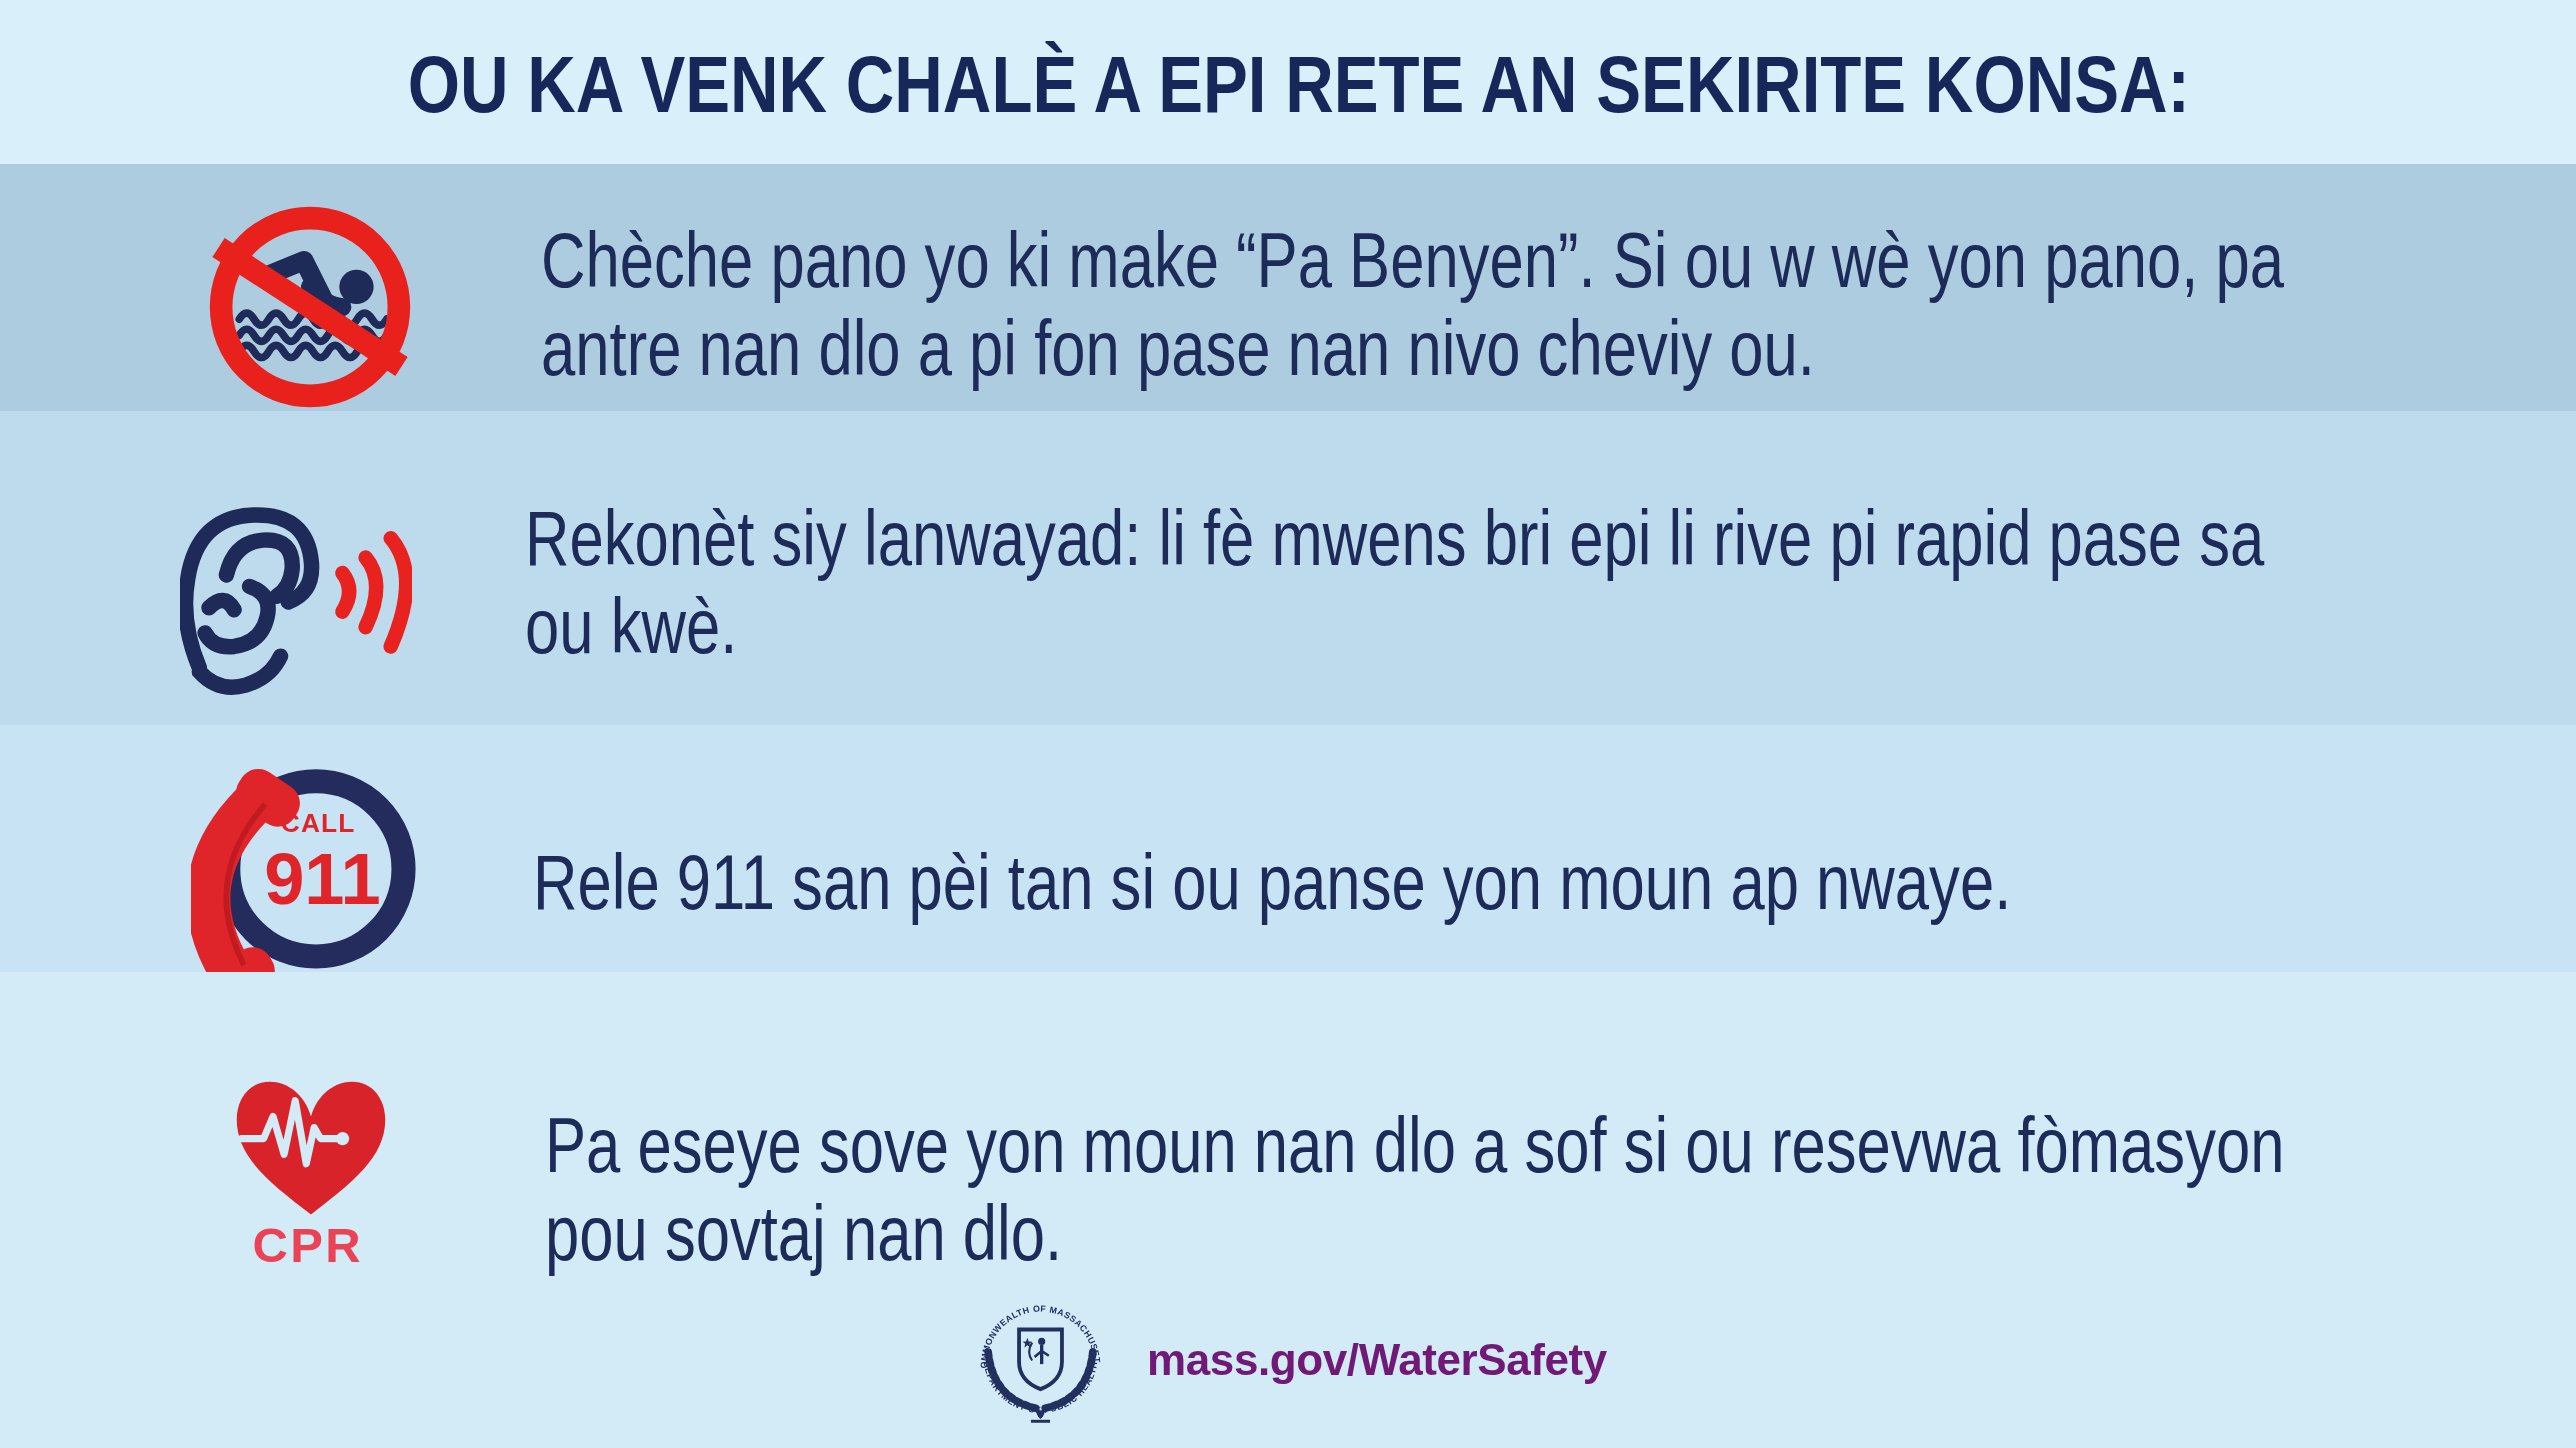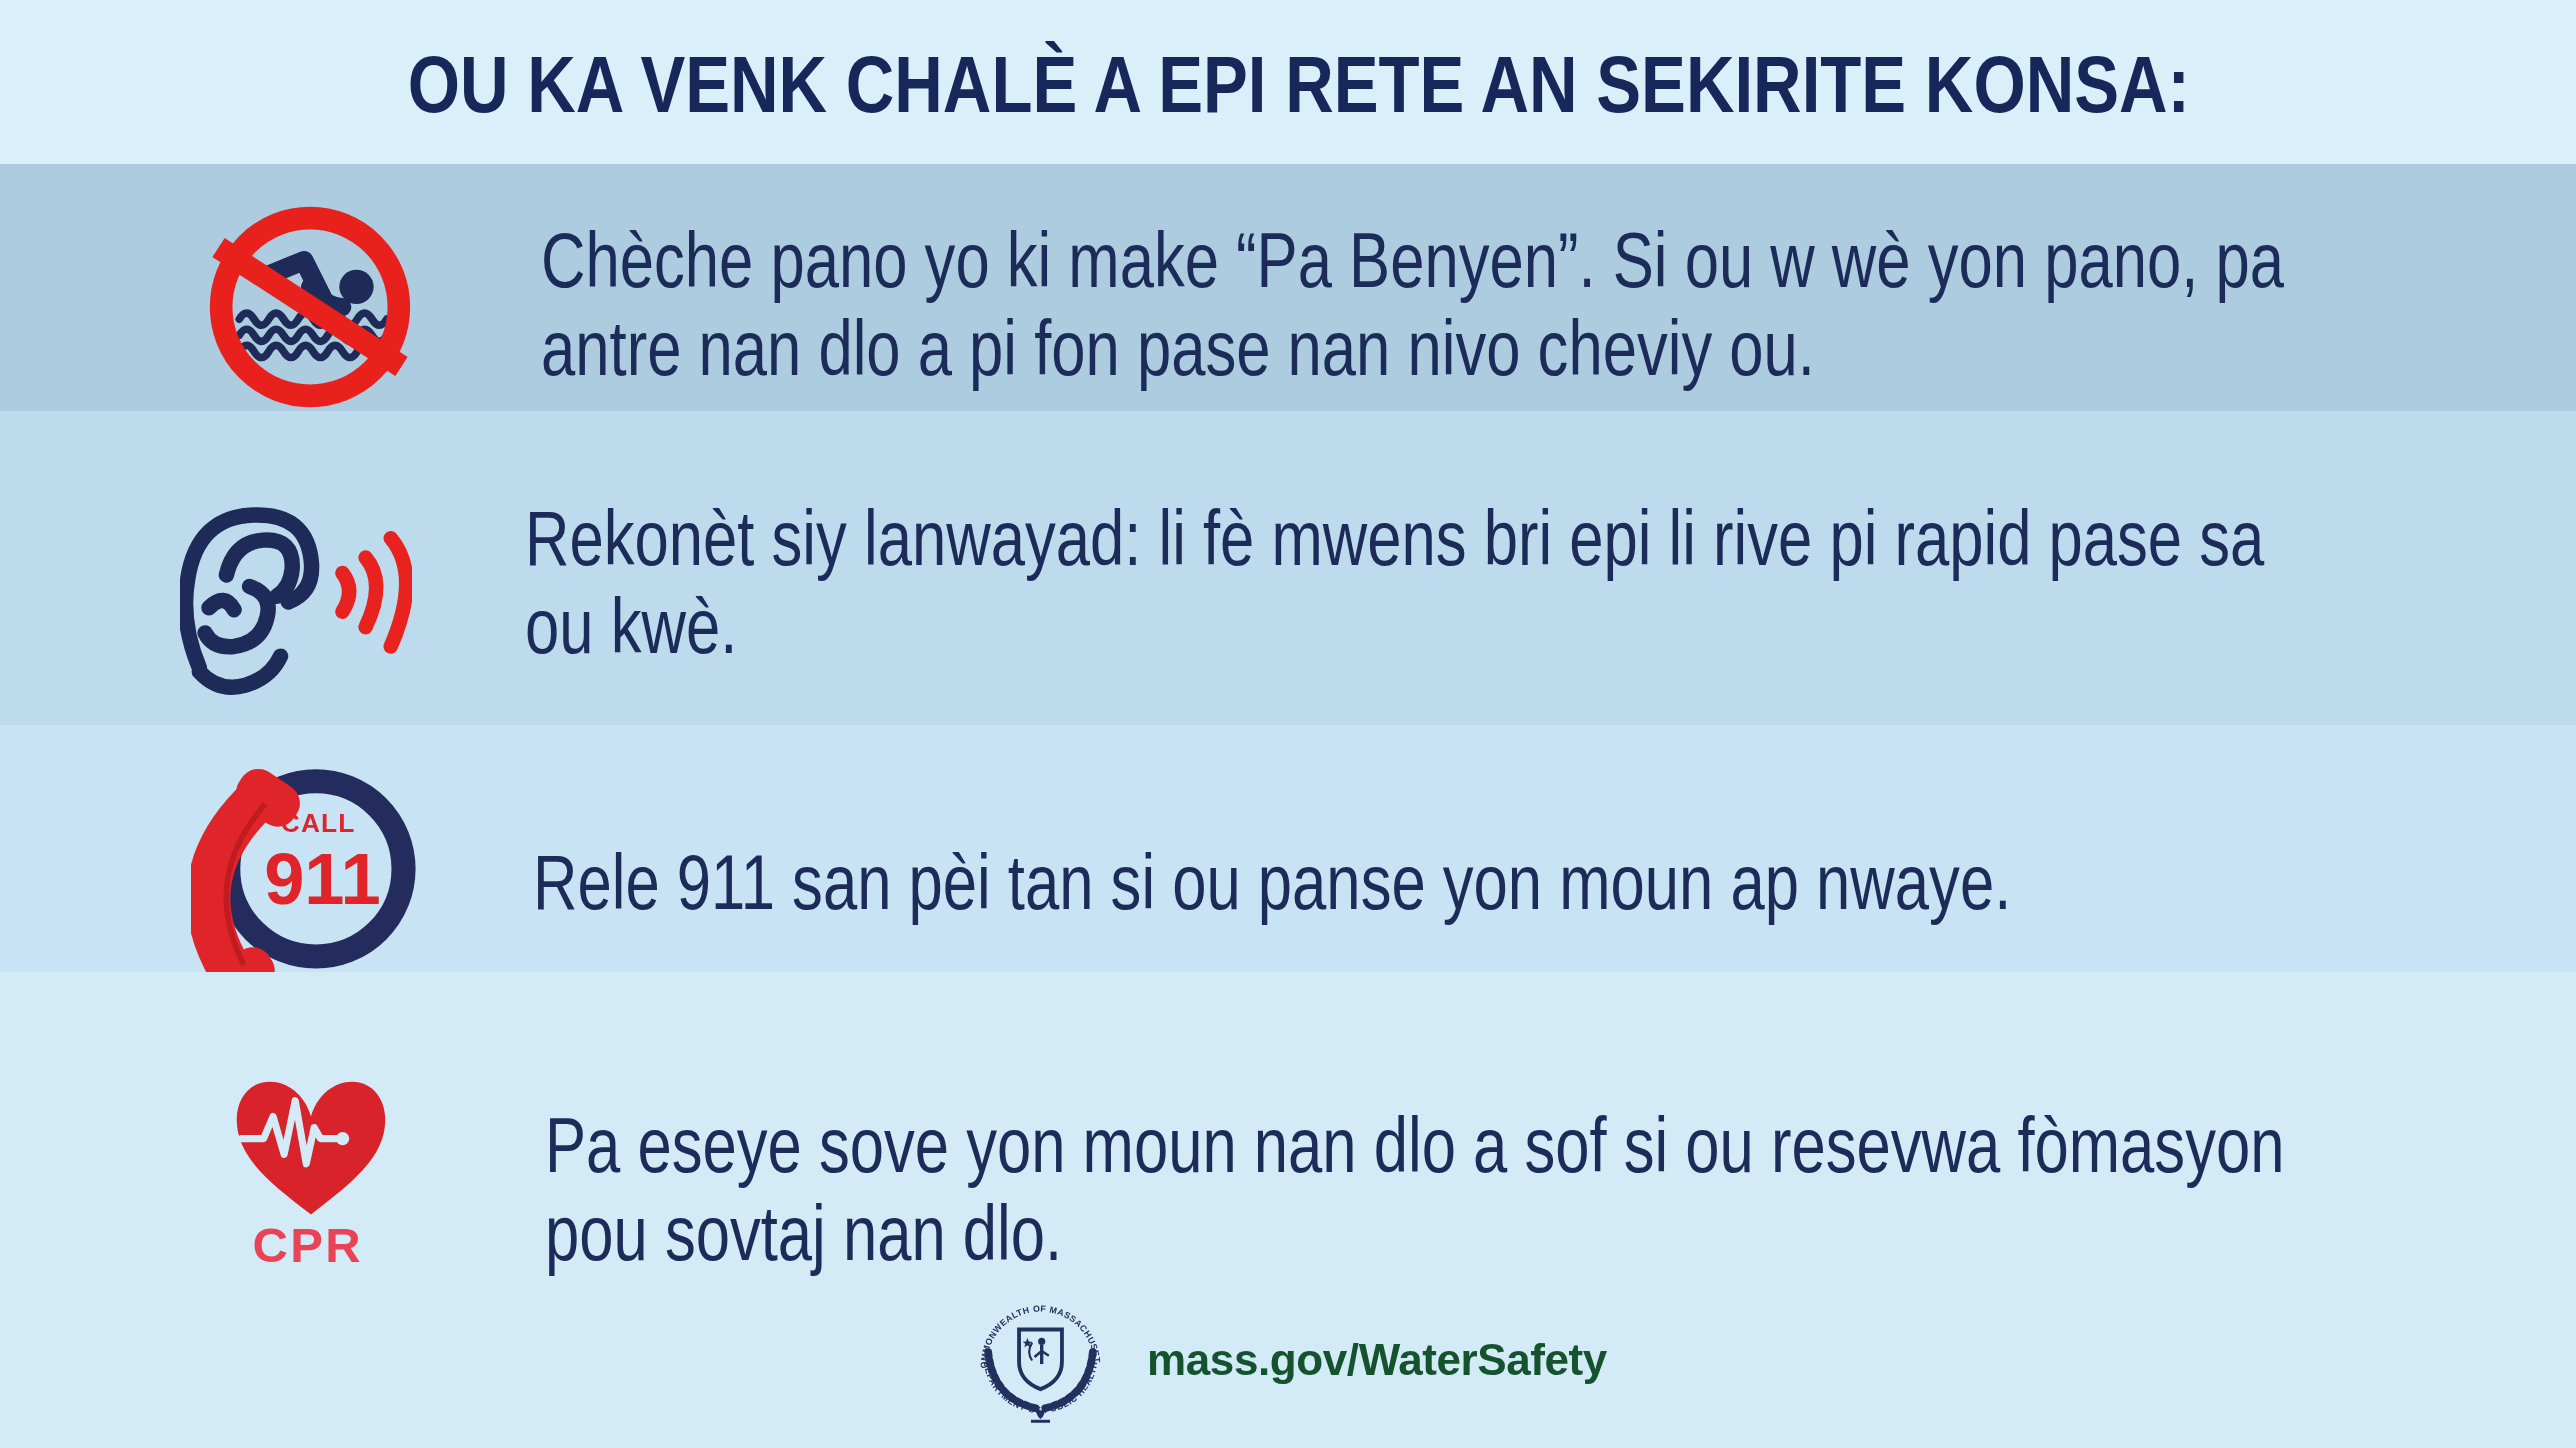--- a/index.html
+++ b/index.html
@@ -28,21 +28,21 @@
   .row-icon{position:absolute;}
   #icon-row1{left:209px;top:206px;width:202px;height:202px;}
   #icon-row2{left:180px;top:501px;width:232px;height:202px;}
   #icon-row3{left:191px;top:757px;width:241px;height:237px;}
   #icon-row4{left:232px;top:1072px;width:158px;height:209px;}
   .footer{
     position:absolute;left:0;top:1279px;width:100%;height:162px;
     display:flex;align-items:center;justify-content:center;gap:35px;
   }
   .seal{width:143px;height:143px;flex:0 0 auto;}
-  .footer-url{font-size:44px;font-weight:700;color:#14532d;letter-spacing:-0.4px;}
+  .footer-url{font-size:44px;font-weight:700;color:#701a75;letter-spacing:-0.4px;}
   svg text{font-family:"Liberation Sans",sans-serif;}
 </style>
 </head>
 <body>
 
 <div class="poster">
 
   <div class="band" id="band-title">
     <div class="title">OU KA VENK CHALÈ A EPI RETE AN SEKIRITE KONSA:</div>
   </div>

